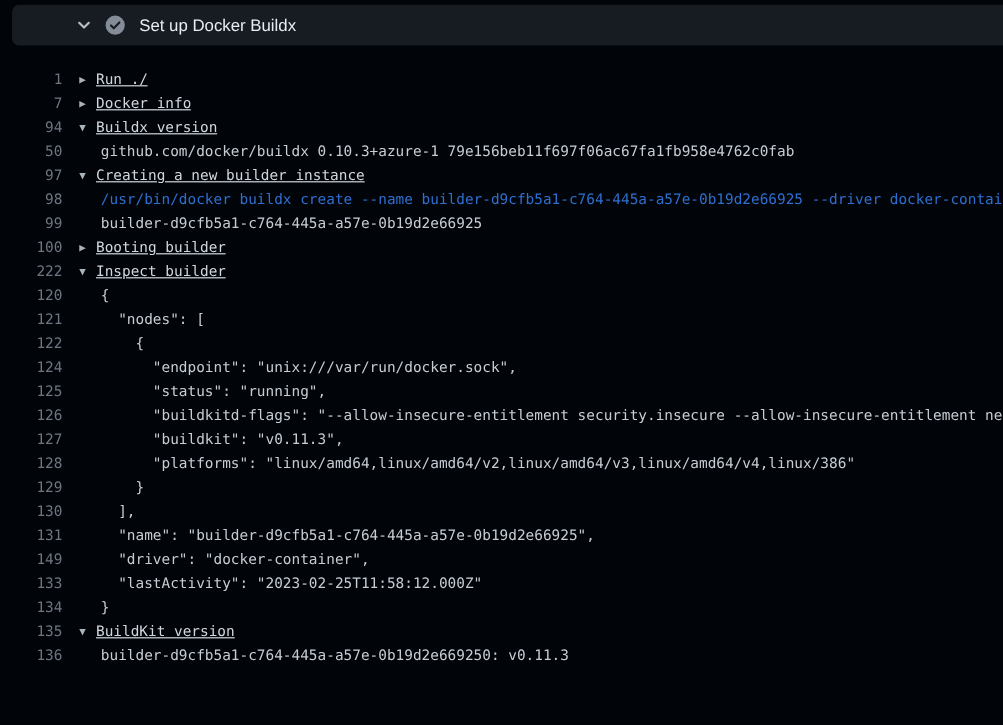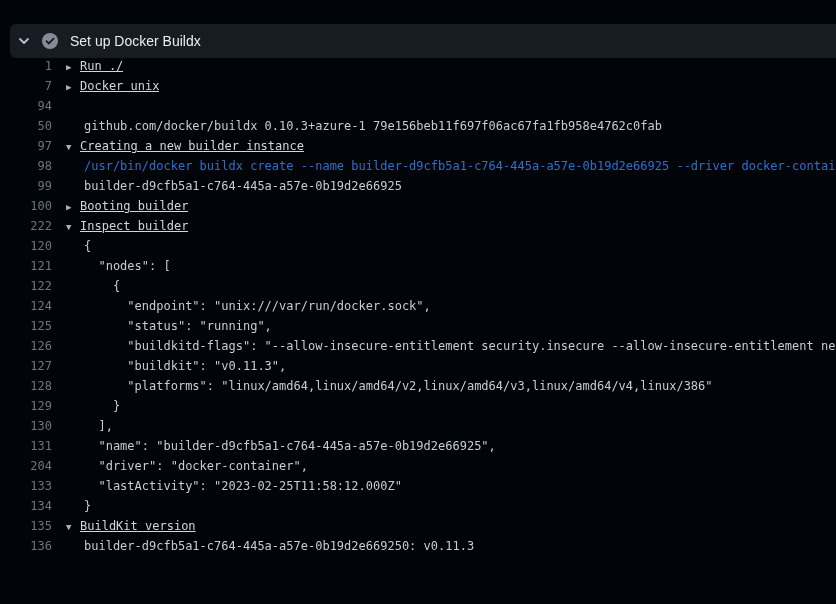--- a/index.html
+++ b/index.html
@@ -8,29 +8,30 @@
   }
   body {
     width: 836px;
     height: 604px;
     overflow: hidden;
     background: var(--page-bg, #010409);
     font-family: "Liberation Sans", sans-serif;
   }
   .step-header {
     position: absolute;
-    top: 24px;
+    top: 4px;
     left: 10px;
     right: 0;
     height: 34px;
     background: var(--header-bg, #171b22);
     border-radius: 6px 0 0 6px;
     display: flex;
     align-items: center;
     cursor: pointer;
+    padding-left: 46px;
   }
   .chev-btn {
     width: 16px;
     height: 16px;
     margin-left: 6px;
     display: flex;
     align-items: center;
     justify-content: center;
     flex: 0 0 auto;
   }
@@ -107,37 +108,37 @@
   <span class="status-circle">
     <svg width="10" height="10" viewBox="0 0 10 10">
       <path d="M1.5 5.2l2.3 2.3 4.7-4.8" fill="none" stroke="#171b22" stroke-width="1.8" stroke-linecap="round" stroke-linejoin="round"></path>
     </svg>
   </span>
   <span class="step-title">Set up Docker Buildx</span>
 </div>
 
 <div class="log" id="log">
     <div class="row group"><a class="num">1</a><div class="content"><span class="arrow">▶</span><span class="group-title">Run ./</span></div></div>
-    <div class="row group"><a class="num">7</a><div class="content"><span class="arrow">▶</span><span class="group-title">Docker unix</span></div></div>
-    <div class="row group"><a class="num">94</a></div>
+    <div class="row group"><a class="num">7</a><div class="content"><span class="arrow">▶</span><span class="group-title">Docker info</span></div></div>
+    <div class="row group"><a class="num">94</a><div class="content"><span class="arrow">▼</span><span class="group-title">Buildx version</span></div></div>
     <div class="row output"><a class="num">50</a><div class="content"><span class="output-text">github.com/docker/buildx 0.10.3+azure-1 79e156beb11f697f06ac67fa1fb958e4762c0fab</span></div></div>
     <div class="row group"><a class="num">97</a><div class="content"><span class="arrow">▼</span><span class="group-title">Creating a new builder instance</span></div></div>
     <div class="row command"><a class="num">98</a><div class="content"><span class="command-text">/usr/bin/docker buildx create --name builder-d9cfb5a1-c764-445a-a57e-0b19d2e66925 --driver docker-container</span></div></div>
     <div class="row output"><a class="num">99</a><div class="content"><span class="output-text">builder-d9cfb5a1-c764-445a-a57e-0b19d2e66925</span></div></div>
     <div class="row group"><a class="num">100</a><div class="content"><span class="arrow">▶</span><span class="group-title">Booting builder</span></div></div>
     <div class="row group"><a class="num">222</a><div class="content"><span class="arrow">▼</span><span class="group-title">Inspect builder</span></div></div>
     <div class="row output"><a class="num">120</a><div class="content"><span class="output-text">{</span></div></div>
     <div class="row output"><a class="num">121</a><div class="content"><span class="output-text">  "nodes": [</span></div></div>
     <div class="row output"><a class="num">122</a><div class="content"><span class="output-text">    {</span></div></div>
     <div class="row output"><a class="num">124</a><div class="content"><span class="output-text">      "endpoint": "unix:///var/run/docker.sock",</span></div></div>
     <div class="row output"><a class="num">125</a><div class="content"><span class="output-text">      "status": "running",</span></div></div>
     <div class="row output"><a class="num">126</a><div class="content"><span class="output-text">      "buildkitd-flags": "--allow-insecure-entitlement security.insecure --allow-insecure-entitlement network.host",</span></div></div>
     <div class="row output"><a class="num">127</a><div class="content"><span class="output-text">      "buildkit": "v0.11.3",</span></div></div>
     <div class="row output"><a class="num">128</a><div class="content"><span class="output-text">      "platforms": "linux/amd64,linux/amd64/v2,linux/amd64/v3,linux/amd64/v4,linux/386"</span></div></div>
     <div class="row output"><a class="num">129</a><div class="content"><span class="output-text">    }</span></div></div>
     <div class="row output"><a class="num">130</a><div class="content"><span class="output-text">  ],</span></div></div>
     <div class="row output"><a class="num">131</a><div class="content"><span class="output-text">  "name": "builder-d9cfb5a1-c764-445a-a57e-0b19d2e66925",</span></div></div>
-    <div class="row output"><a class="num">204</a><div class="content"><span class="output-text">  "driver": "docker-container",</span></div></div>
+    <div class="row output"><a class="num">149</a><div class="content"><span class="output-text">  "driver": "docker-container",</span></div></div>
     <div class="row output"><a class="num">133</a><div class="content"><span class="output-text">  "lastActivity": "2023-02-25T11:58:12.000Z"</span></div></div>
     <div class="row output"><a class="num">134</a><div class="content"><span class="output-text">}</span></div></div>
     <div class="row group"><a class="num">135</a><div class="content"><span class="arrow">▼</span><span class="group-title">BuildKit version</span></div></div>
     <div class="row output"><a class="num">136</a><div class="content"><span class="output-text">builder-d9cfb5a1-c764-445a-a57e-0b19d2e669250: v0.11.3</span></div></div>
   </div>
 
 </body></html>

